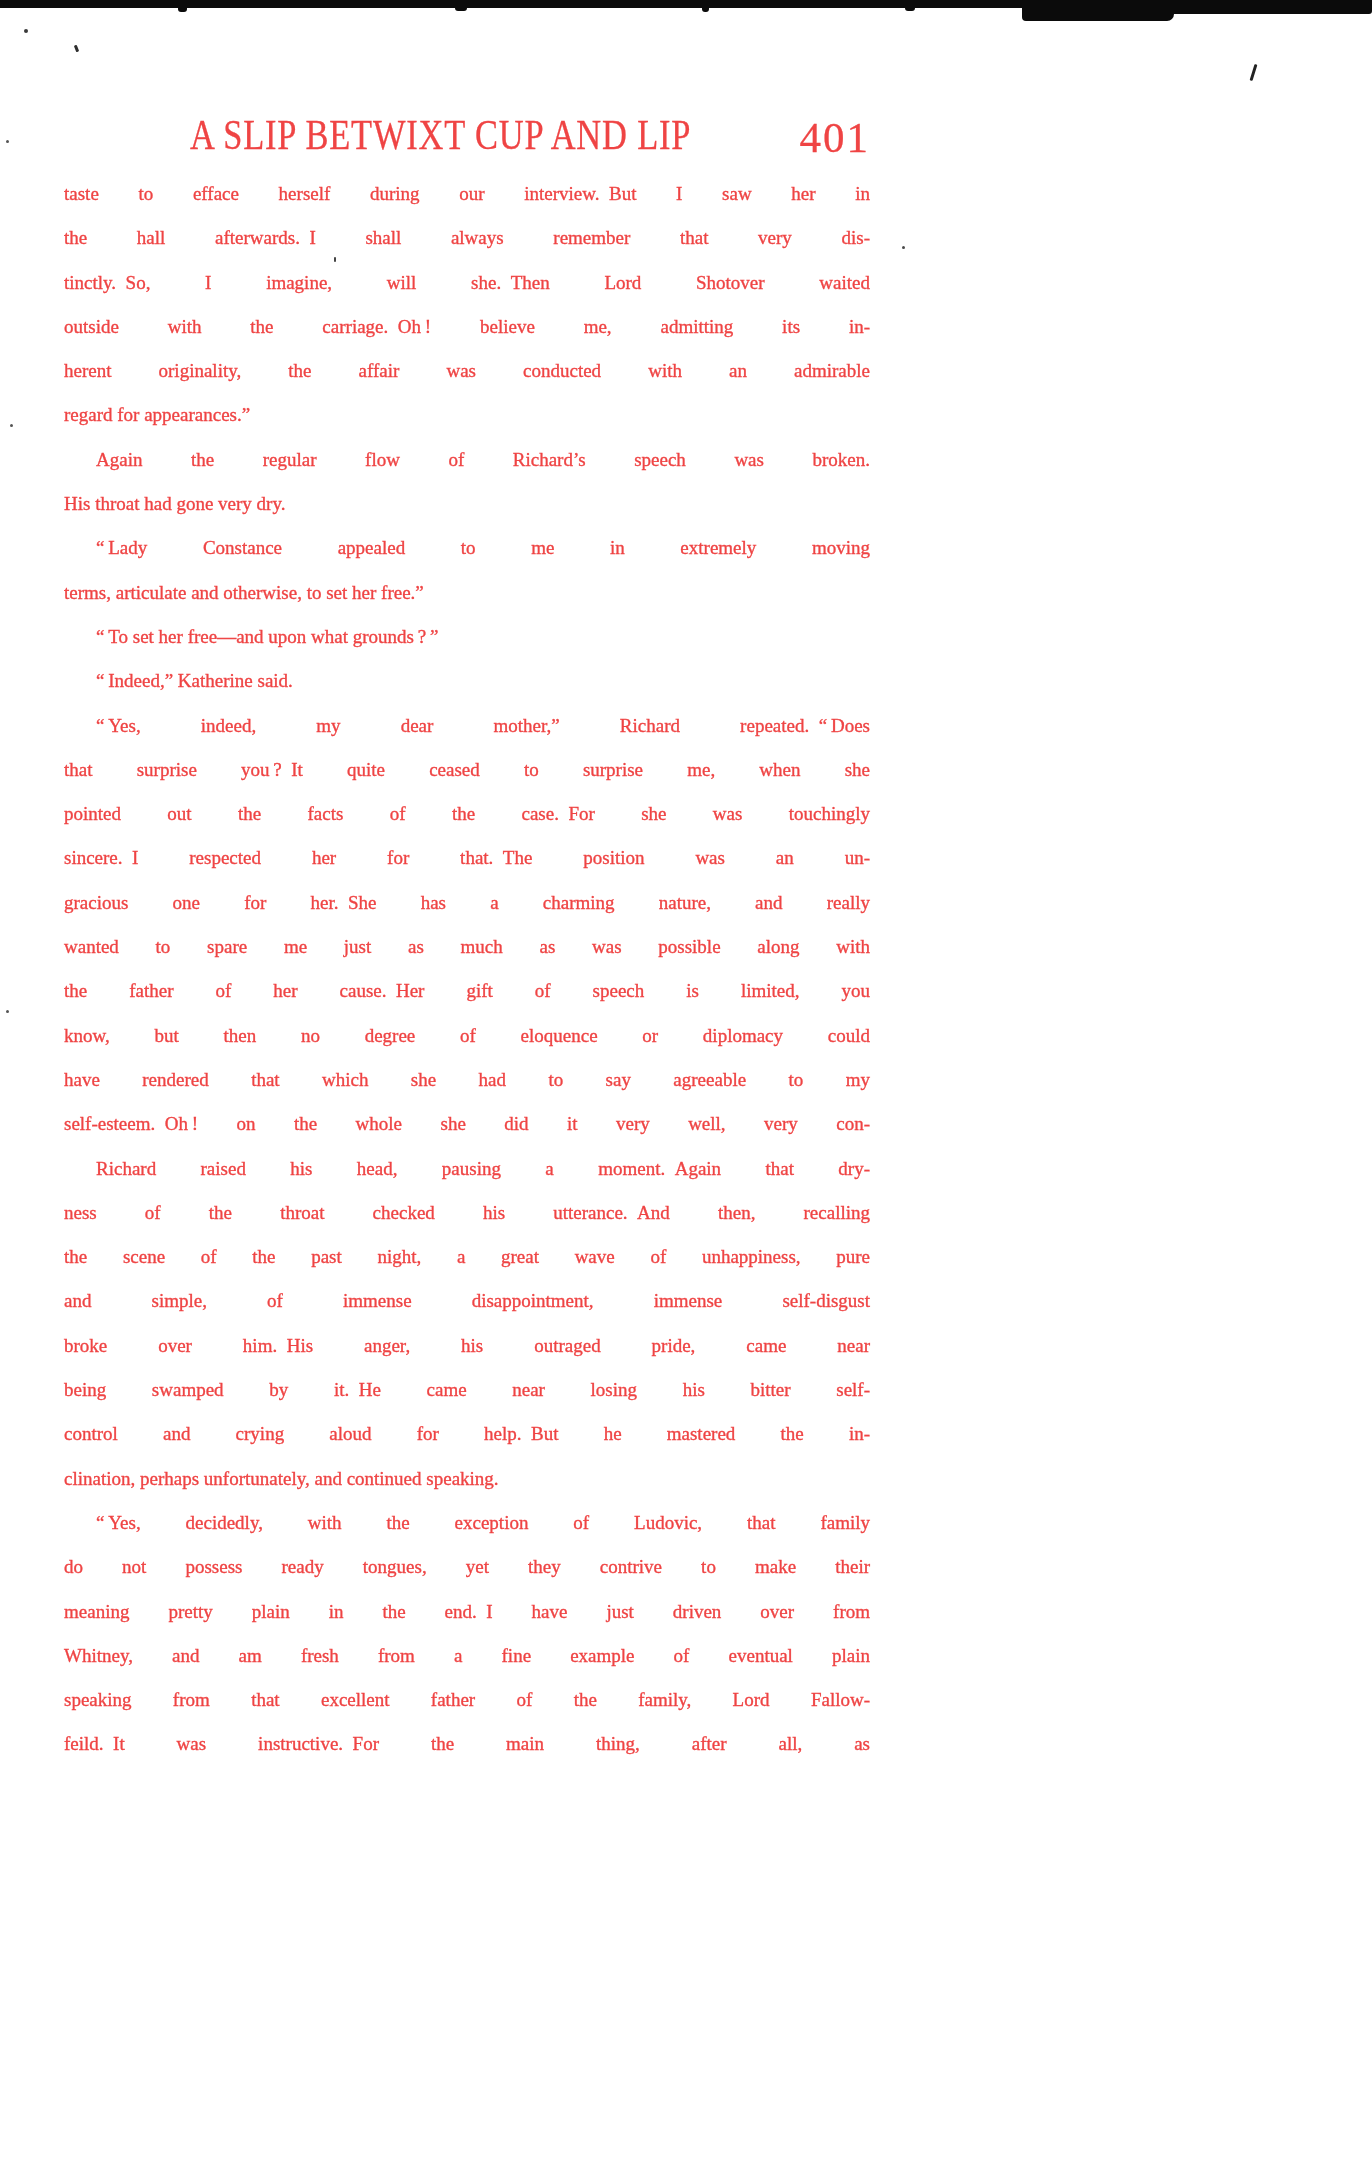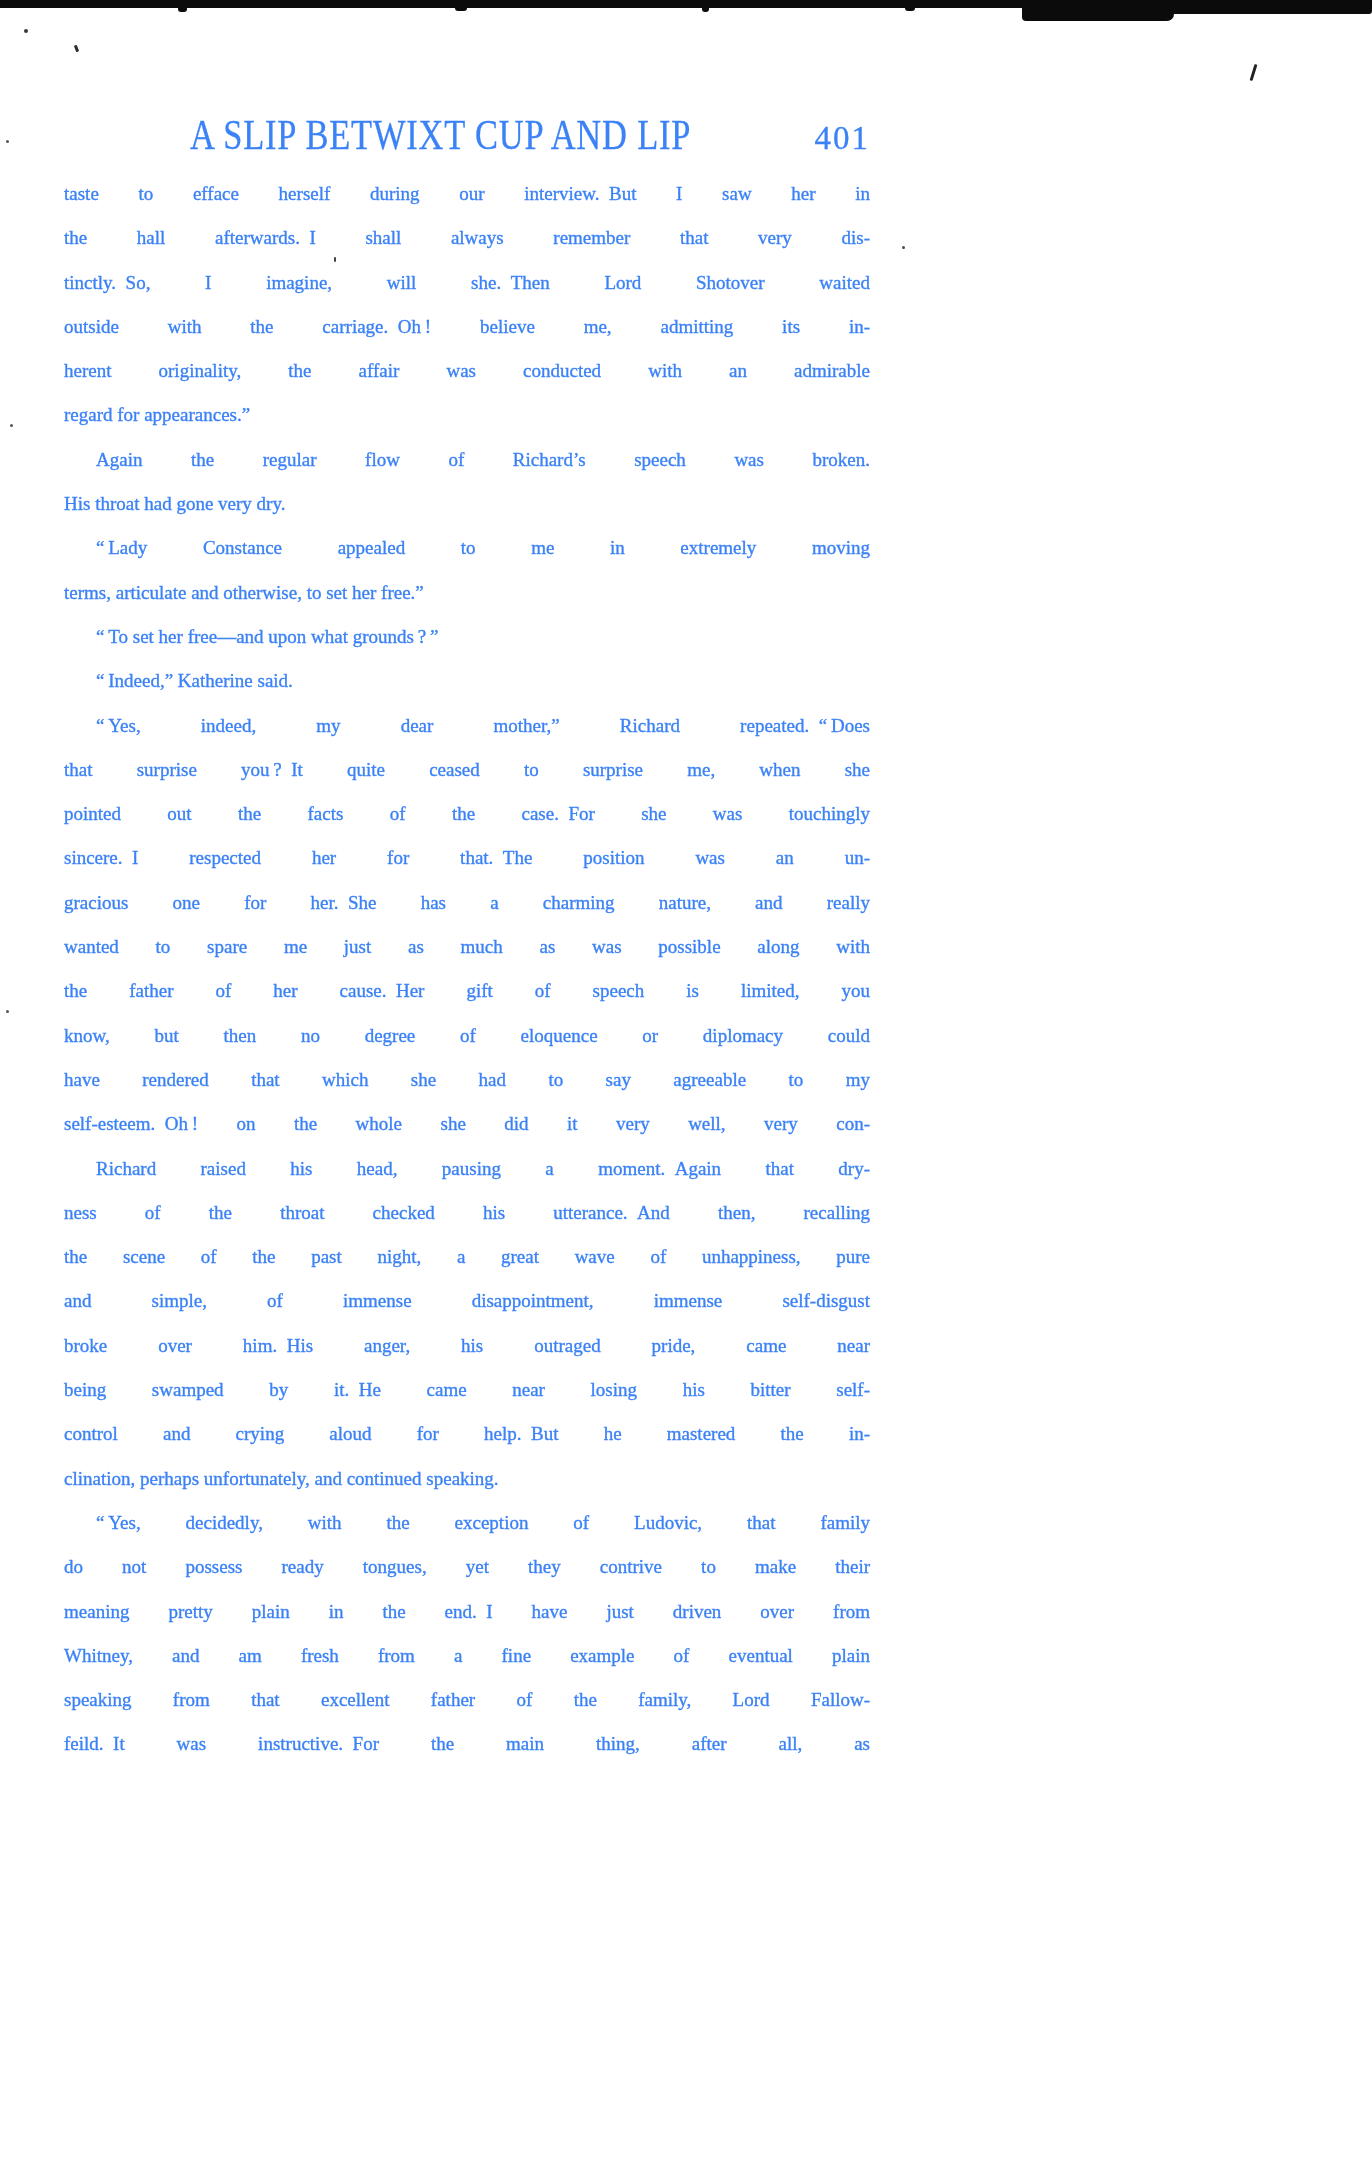--- a/index.html
+++ b/index.html
@@ -3,21 +3,21 @@
 <meta charset="utf-8">
 <style>
   html, body { margin: 0; padding: 0; background: #ffffff; }
   .page {
     position: relative;
     width: 1372px;
     height: 2179px;
     background: #ffffff;
     overflow: hidden;
     font-family: "Liberation Serif", "DejaVu Serif", serif;
-    color: #3b82f6;
+    color: #ef4444;
   }
   
   .artifact-bar  { position:absolute; top:0; left:0;   width:1372px; height:8px;  background:#0b0b0b; }
   .artifact-bar2 { position:absolute; top:0; left:1022px; width:152px; height:21px; background:#0b0b0b; border-radius:0 0 7px 4px; }
   .artifact-bar3 { position:absolute; top:0; left:1164px; width:208px; height:14px; background:#0b0b0b; border-radius:0 0 3px 0; }
   .artifact-tooth { position:absolute; background:#0b0b0b; }
   .t1 { top:0; left:178px;  width:9px;  height:12px; border-radius:0 0 3px 3px; }
   .t2 { top:0; left:455px;  width:12px; height:11px; border-radius:0 0 3px 3px; }
   .t3 { top:0; left:702px;  width:7px;  height:12px; border-radius:0 0 3px 3px; }
   .t4 { top:0; left:905px;  width:10px; height:11px; border-radius:0 0 3px 3px; }
@@ -48,21 +48,21 @@
     letter-spacing: 1px;
     white-space: nowrap;
     transform: scaleX(0.82);
     transform-origin: left center;
     -webkit-text-stroke: 0.3px currentColor;
   }
   .pagenum {
     position: absolute;
     right: 0;
     top: 8px;
-    font-size: 33px;
+    font-size: 43px;
     line-height: 36px;
     letter-spacing: 2px;
     -webkit-text-stroke: 0.3px currentColor;
   }
 
   .body-text {
     position: absolute;
     top: 172px;
     left: 64px;
     width: 806px;

